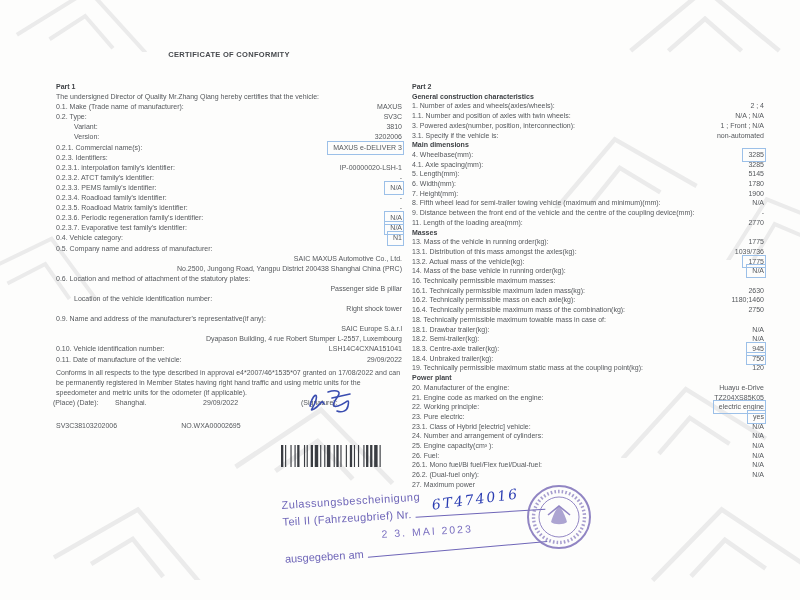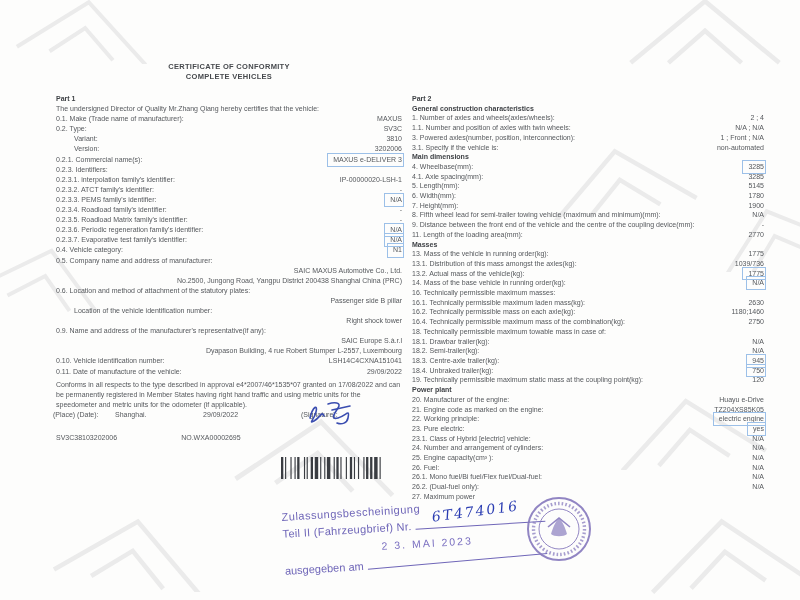--- a/index.html
+++ b/index.html
@@ -1,19 +1,19 @@
 <!DOCTYPE html>
 <html><head>
 <meta charset="utf-8">
 <style>
   html,body{margin:0;padding:0;}
   body{width:800px;height:600px;position:relative;background:#fdfdfc;overflow:hidden;
        font-family:"Liberation Sans",sans-serif;color:#55585c;}
   .wm{position:absolute;pointer-events:none;}
-  .page{position:absolute;inset:0;margin-top:12px;}
+  .page{position:absolute;inset:0;}
   .title{position:absolute;left:56px;top:50px;width:346px;text-align:center;
          font-weight:bold;font-size:7.5px;line-height:10px;color:#46494d;letter-spacing:.3px;}
   .col{position:absolute;font-size:7px;}
   .col-left{left:56px;top:82px;width:346px;line-height:10.1px;}
   .col-right{left:412px;top:82px;width:352px;line-height:9.7px;}
   .sec-heading{font-weight:bold;color:#3f4246;}
   .line{display:flex;justify-content:space-between;align-items:baseline;white-space:nowrap;}
   .line .lbl{flex:0 1 auto;overflow:hidden;}
   .line .val{flex:0 0 auto;text-align:right;padding-left:4px;}
   .line .val.boxed{outline:1px solid #9cc0e8;outline-offset:1px;}
@@ -76,21 +76,20 @@
     </svg>
   <svg class="wm" style="left:50px;top:500px" width="165" height="80" viewBox="0 0 140 70">
       <use href="#chev" transform="rotate(10 70 35)"></use>
     </svg>
   <svg class="wm" style="left:640px;top:500px" width="170" height="82" viewBox="0 0 140 70">
       <use href="#chev" transform="rotate(-6 70 35)"></use>
     </svg>
 
   <div class="title">
     <div>CERTIFICATE OF CONFORMITY</div>
-    <div>COMPLETE VEHICLES</div>
   </div>
 
   <div class="col col-left">
     <div class="sec-heading">Part 1</div>
     <div>The undersigned Director of Quality Mr.Zhang Qiang hereby certifies that the vehicle:</div>
     <div>
         <div class="line">
           <span class="lbl">0.1.  Make (Trade name of manufacturer):</span>
           <span class="val">MAXUS</span>
         </div>

